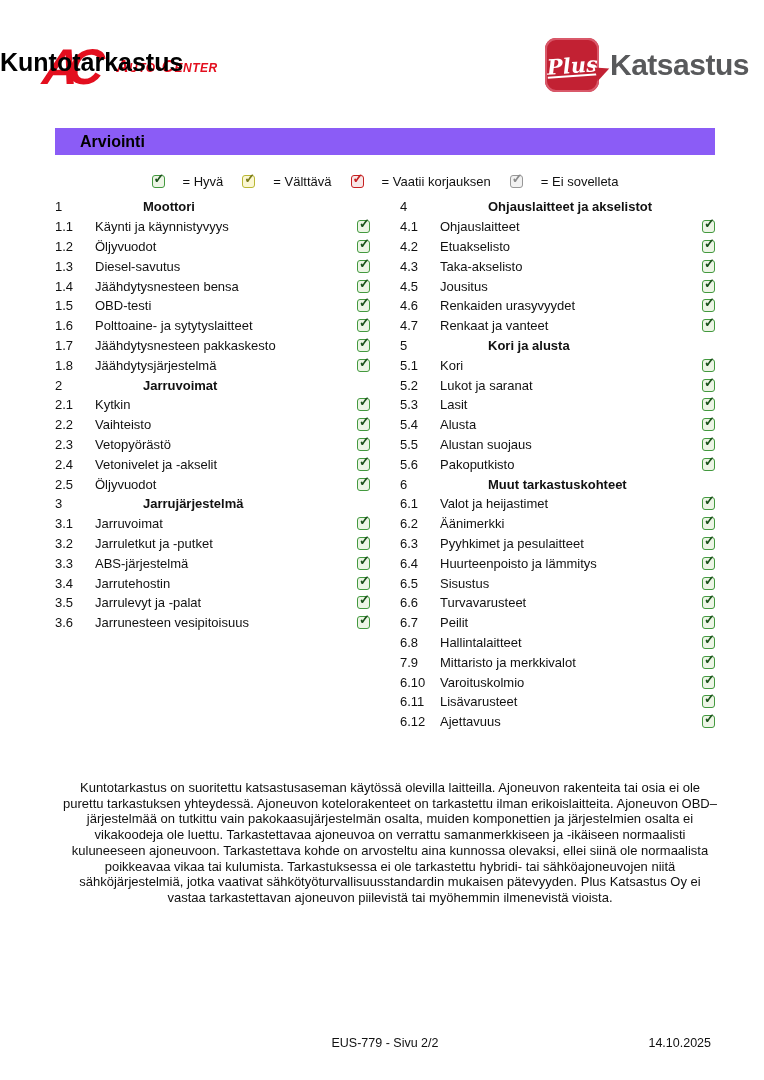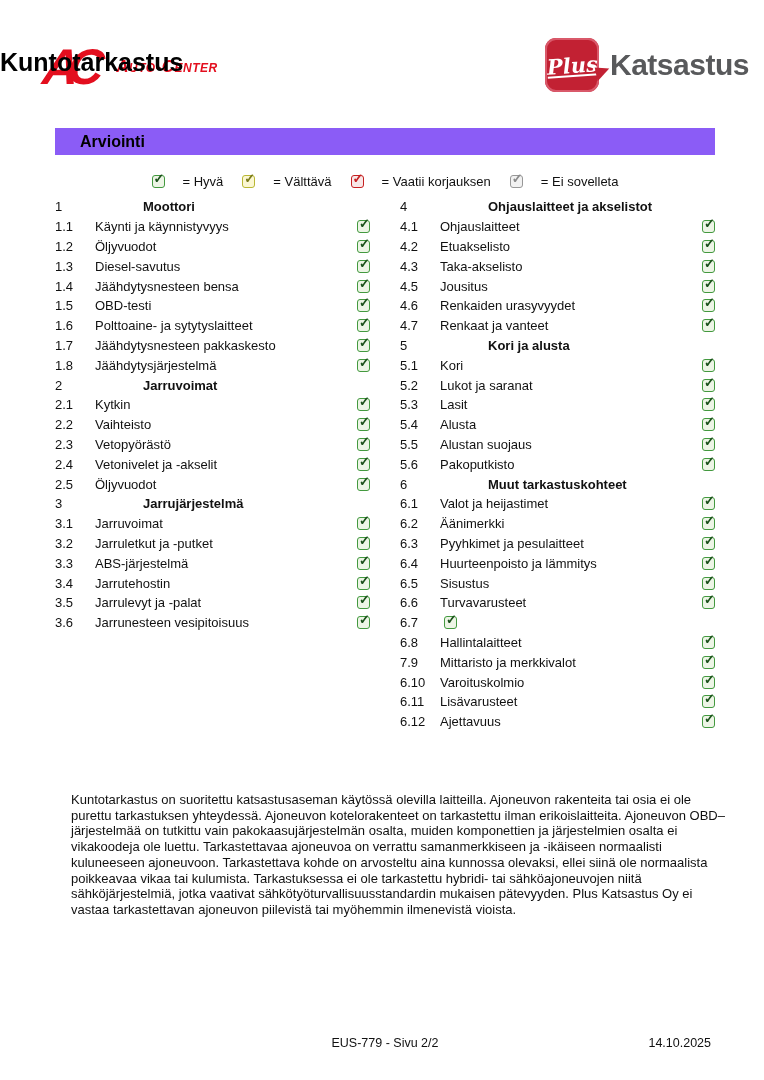--- a/index.html
+++ b/index.html
@@ -76,22 +76,22 @@
   .col { width:315px; flex:0 0 auto; }
   .col.right { margin-left:auto; }
   .row { display:flex; align-items:center; height:19.8px; font-size:13px; }
   .row .num { width:40px; flex:0 0 auto; }
   .row .lab { flex:1 1 auto; white-space:nowrap; overflow:hidden; }
   .row.hdr .lab { font-weight:bold;padding-left:48px; }
   .row .cb { margin-left:4px; }
 
   
   .disclaimer {
-    position:absolute; left:55px; top:776px; width:662px; margin:16px;
-    font-size:13px; line-height:15.7px; color:#111; text-align:left;
+    position:absolute; left:55px; top:776px; width:662px; margin:4px;
+    font-size:13px; line-height:15.7px; color:#111; text-align:center;
   }
 
   
   .footer { position:absolute; left:55px; top:1036px; width:660px; height:16px; font-size:12.5px; color:#111; }
   .footer .page-info { position:absolute; left:0; right:0; text-align:center; }
   .footer .date { position:absolute; right:4px; }
 </style>
 </head>
 <body>
 
@@ -340,20 +340,21 @@
           <span class="lab">Sisustus</span>
           <span class="cb good"></span>
         </div>
         <div class="row">
           <span class="num">6.6</span>
           <span class="lab">Turvavarusteet</span>
           <span class="cb good"></span>
         </div>
         <div class="row">
           <span class="num">6.7</span>
+          <span class="lab">Peilit</span>
           <span class="cb good"></span>
         </div>
         <div class="row">
           <span class="num">6.8</span>
           <span class="lab">Hallintalaitteet</span>
           <span class="cb good"></span>
         </div>
         <div class="row">
           <span class="num">7.9</span>
           <span class="lab">Mittaristo ja merkkivalot</span>

